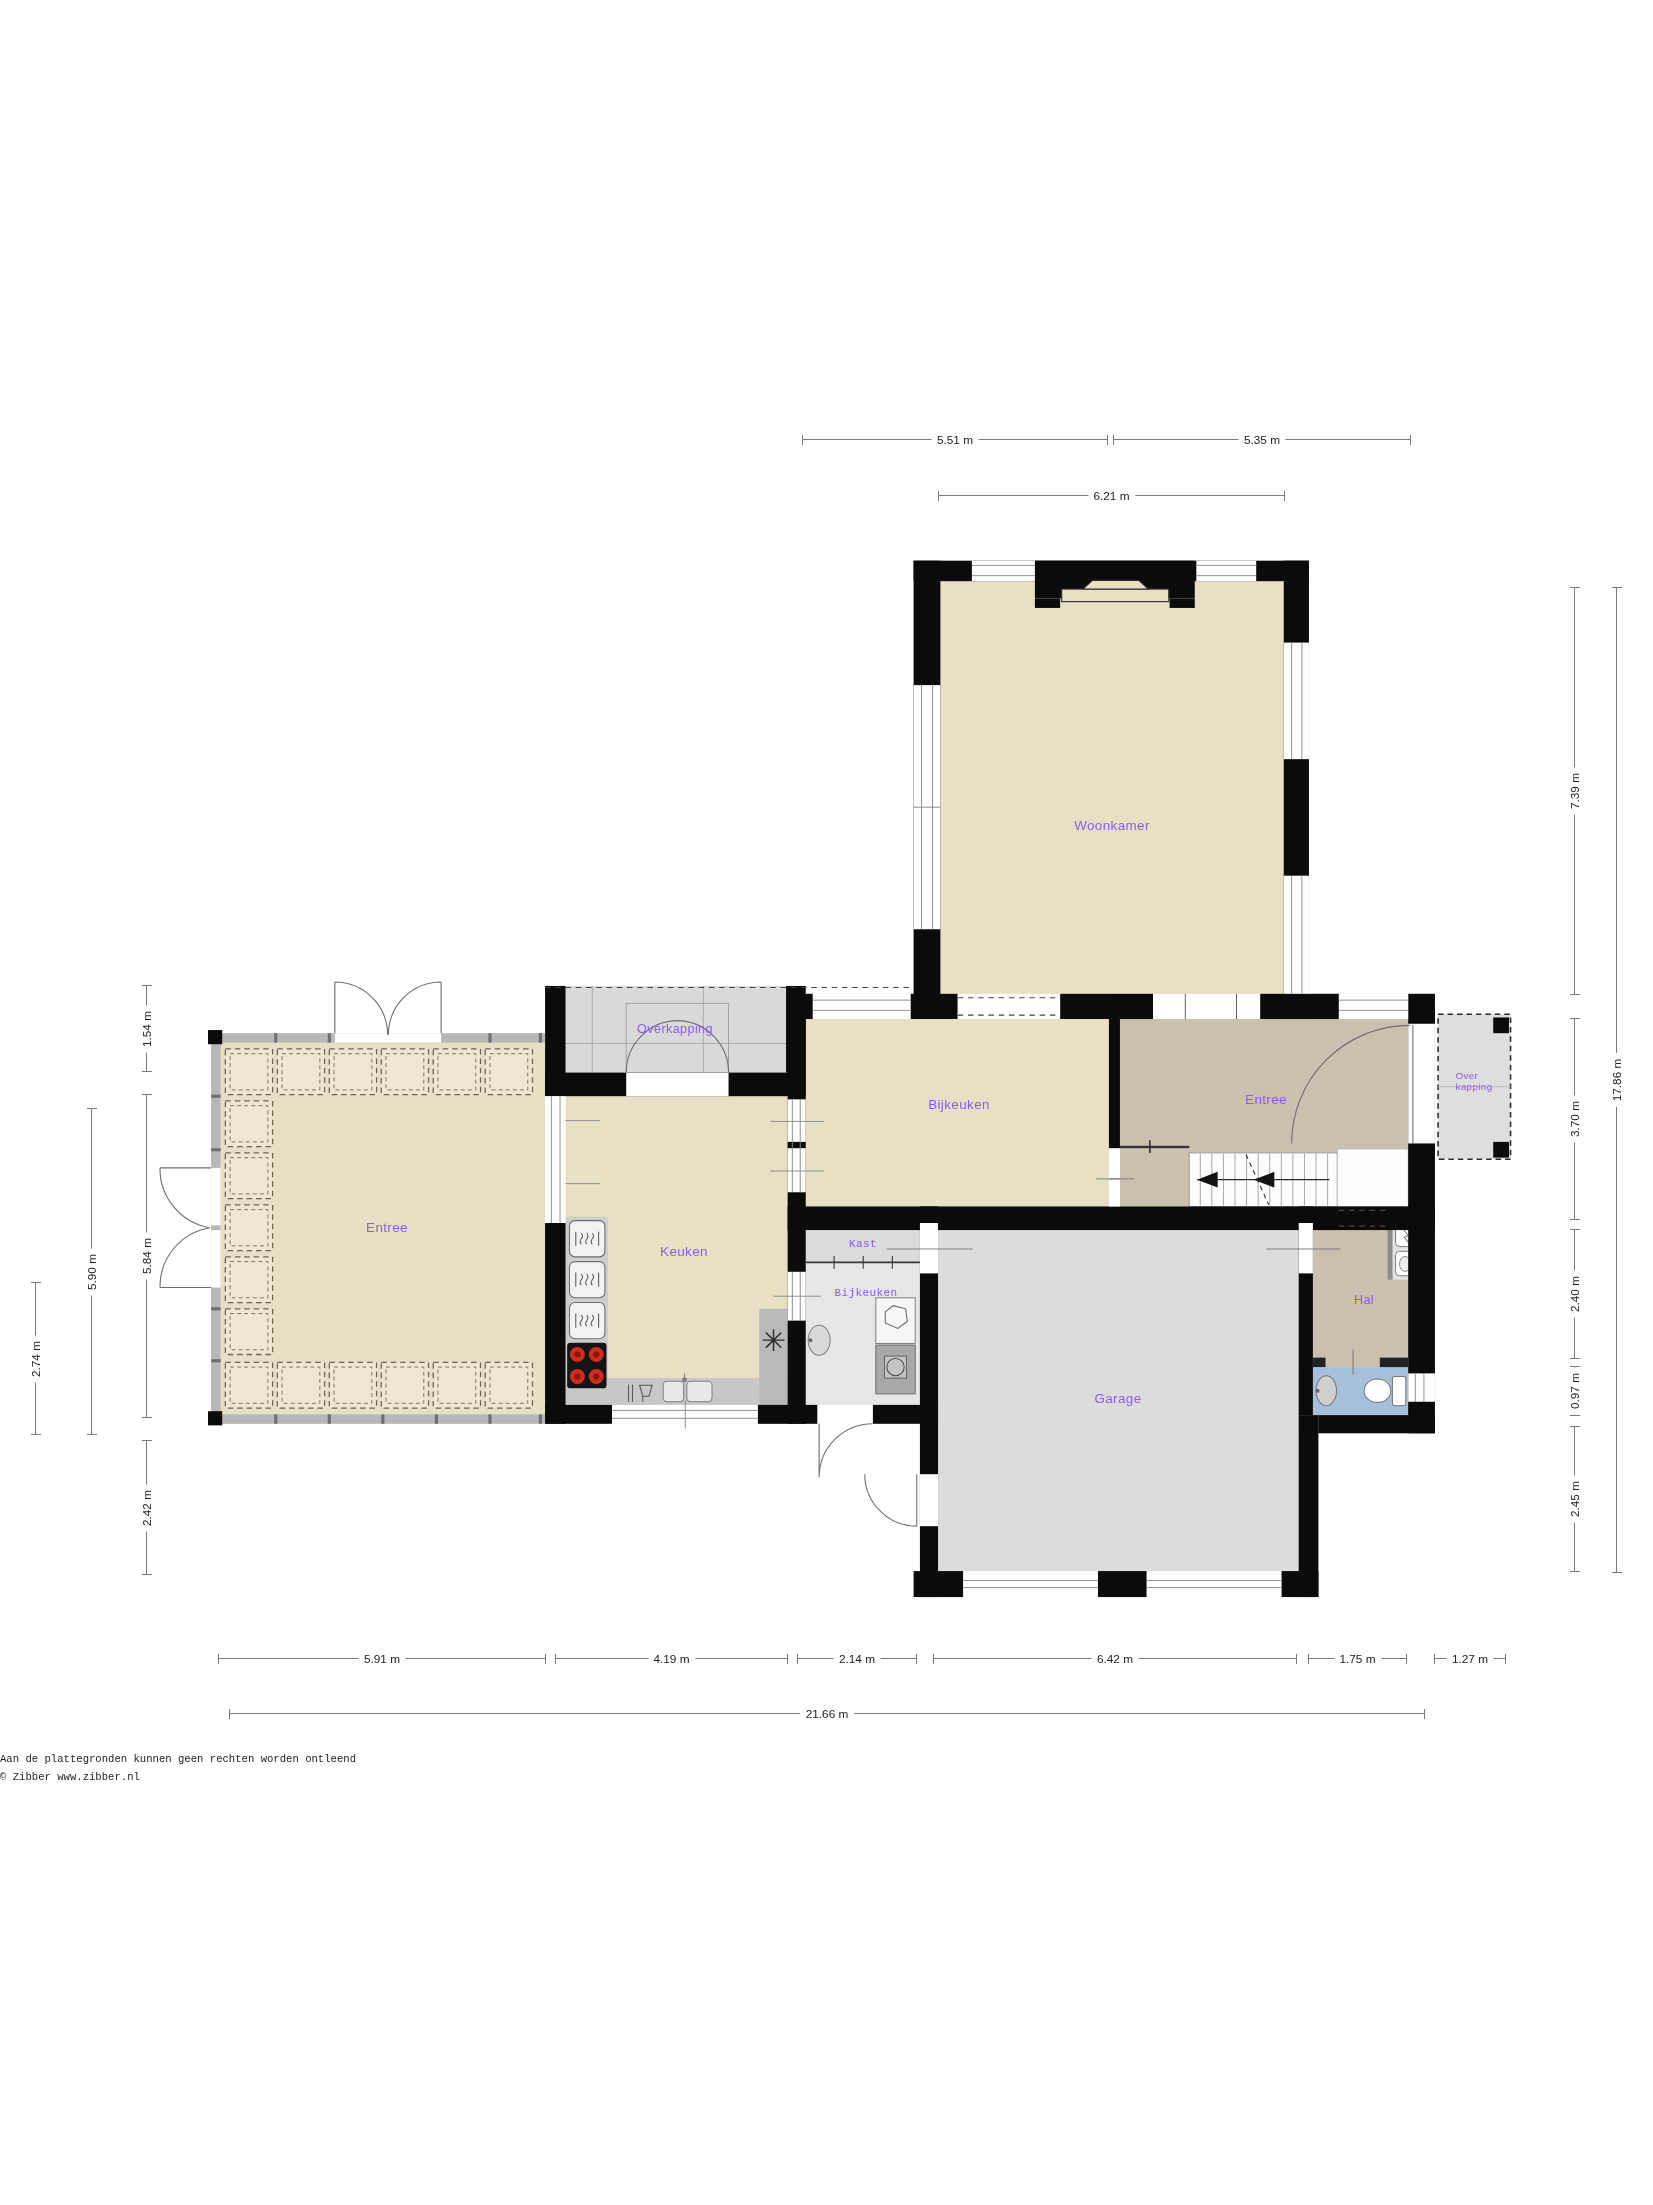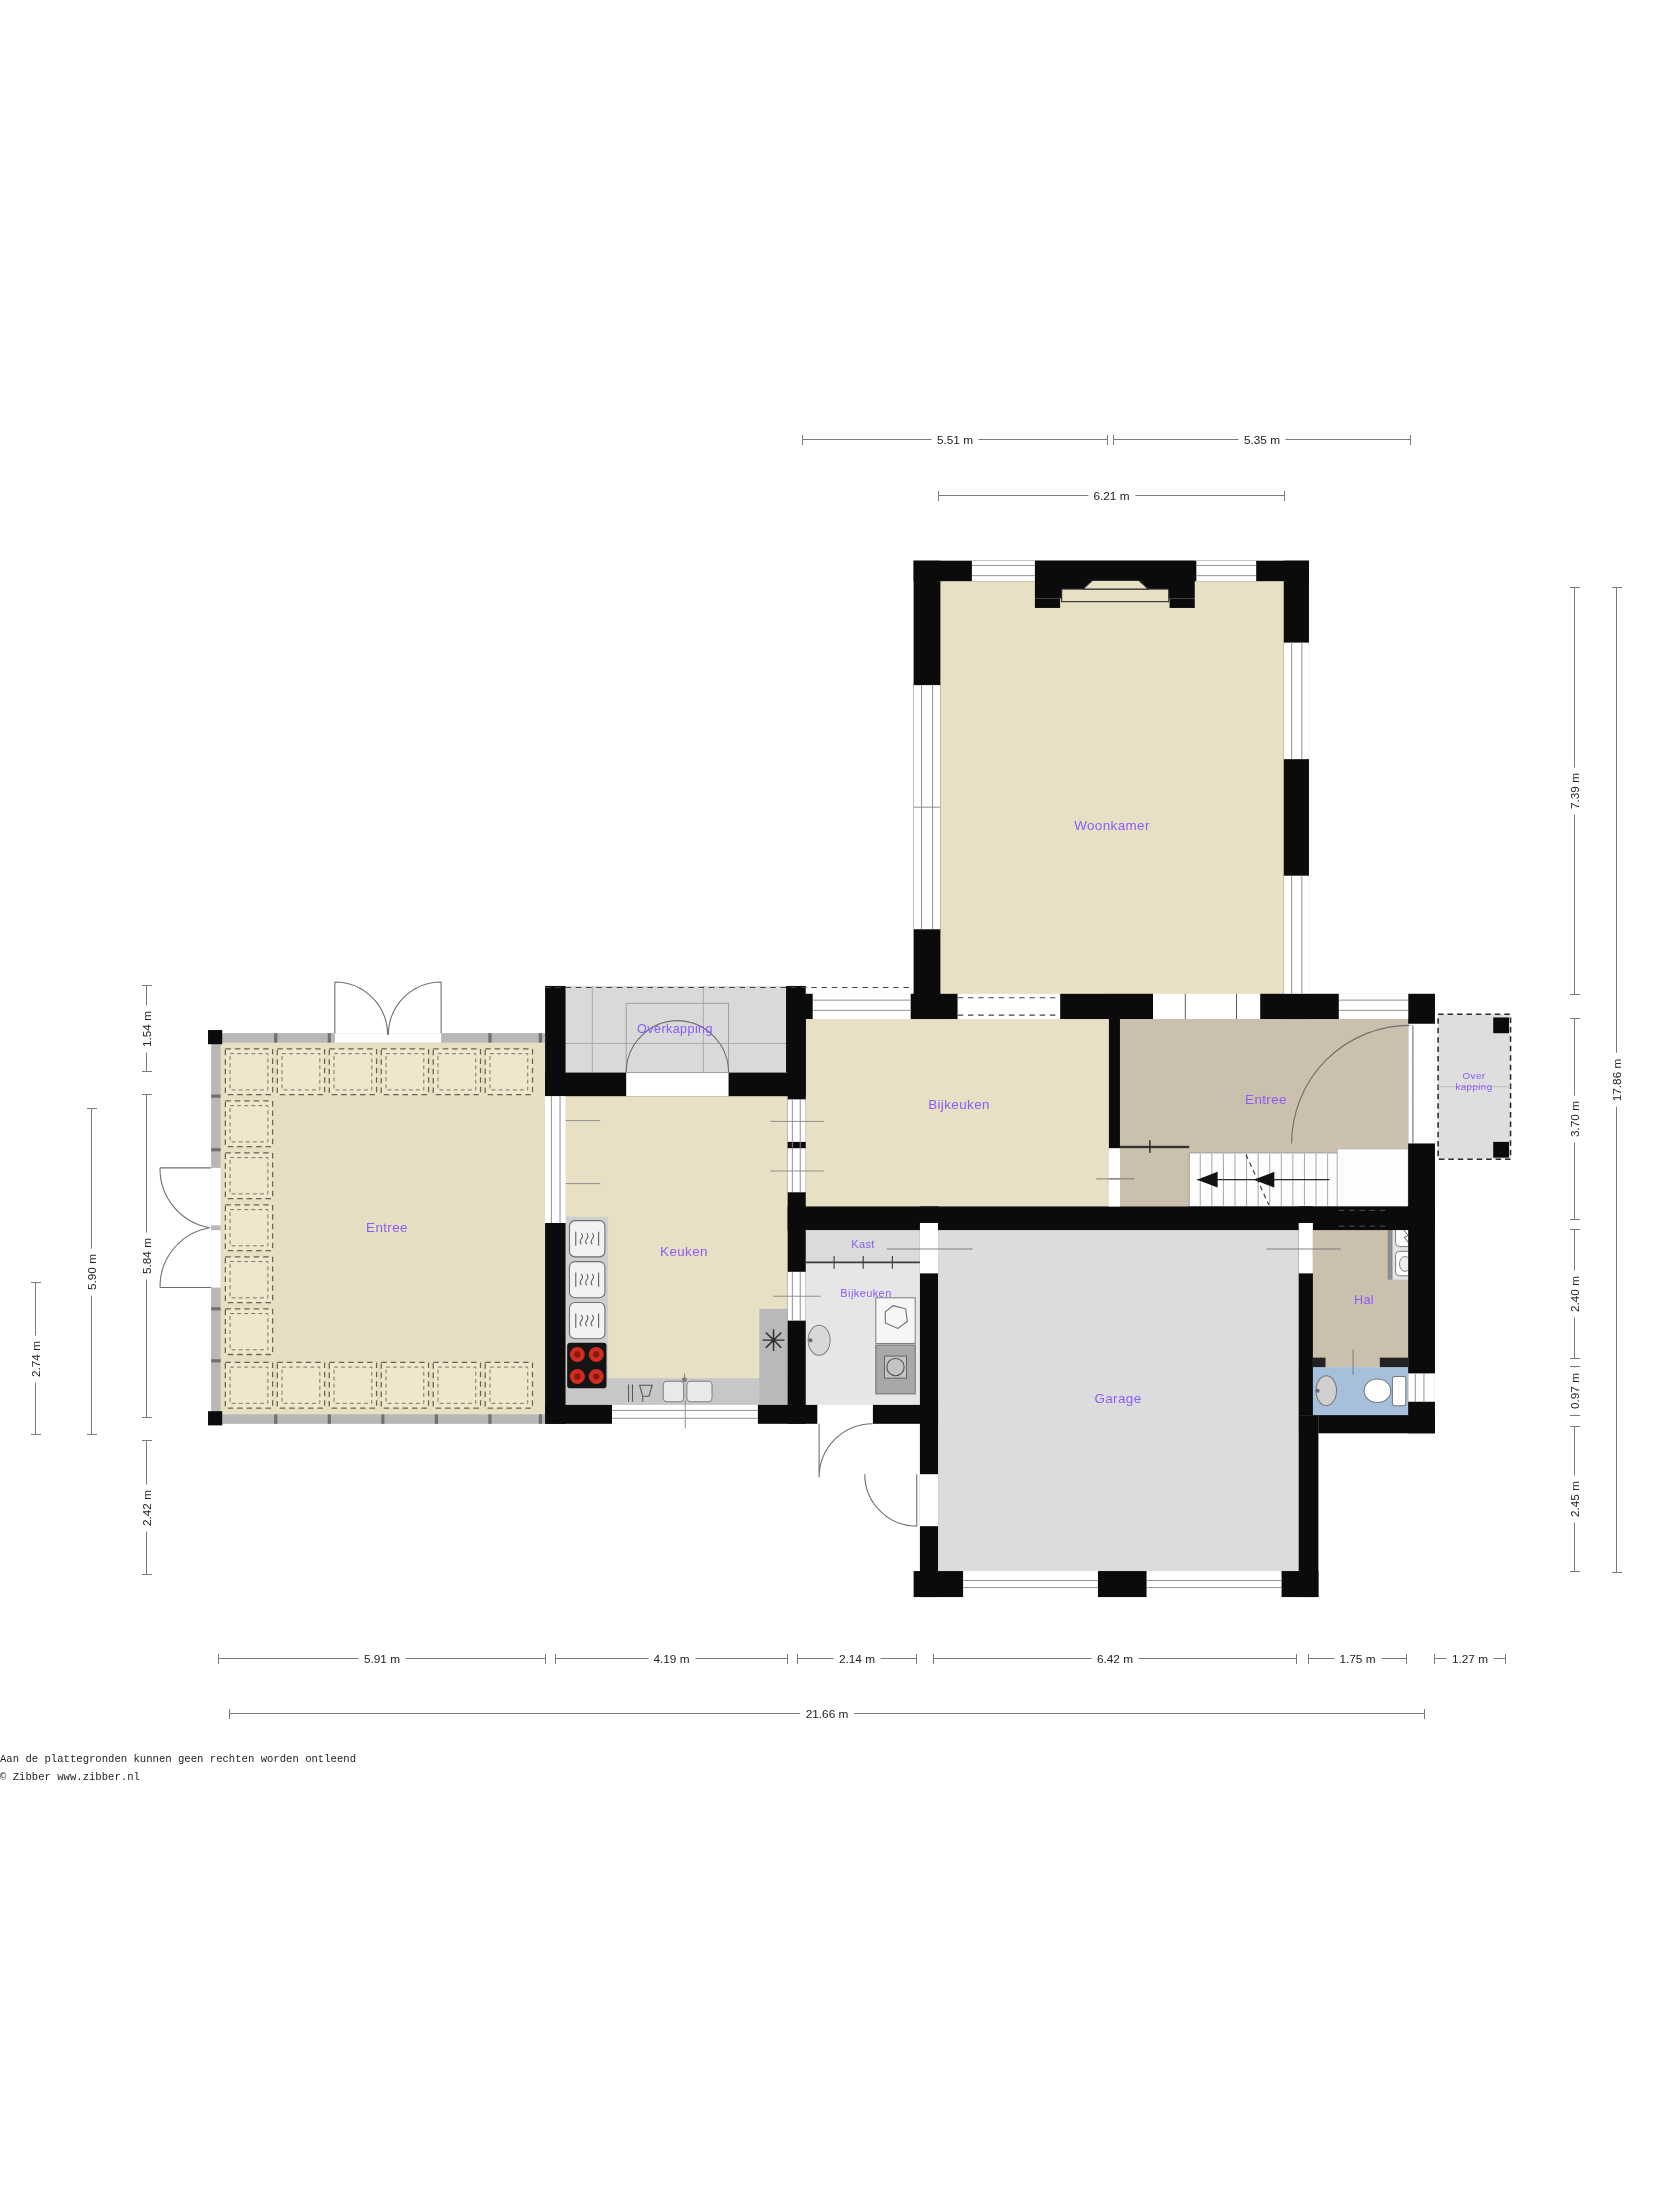--- a/index.html
+++ b/index.html
@@ -2,22 +2,22 @@
 <html style="font-size:12.6px"><head>
 <meta charset="utf-8">
 <title>Plattegrond</title>
 <style>
   html,body{margin:0;padding:0;background:#fff;}
   .canvas{position:relative;width:1654px;height:2205px;background:#fff;overflow:hidden;
           font-family:"Liberation Sans",sans-serif;}
   .canvas svg{position:absolute;left:0;top:0;}
   .rl{position:absolute;transform:translate(-50%,-50%);font-size:13.4px;color:#8b5cf6;
       white-space:nowrap;letter-spacing:0.4px;}
-  .rl.small{font-size:11px;}
-  .rl.tiny{font-size:9.8px;text-align:center;line-height:1.15;}
+  .rl.small{font-size:11px;font-family:Liberation Mono, monospace;}
+  .rl.tiny{font-size:9.8px;text-align:left;line-height:1.15;}
   
   .dh{position:absolute;height:0;border-top:1.1px solid #7a7a7a;}
   .dh::before,.dh::after{content:"";position:absolute;top:-4.7px;width:1.1px;height:9.5px;background:#7a7a7a;}
   .dh::before{left:-0.8px}.dh::after{right:-0.8px}
   .dh>span{position:absolute;left:50%;top:0;transform:translate(-50%,-52%);background:#fff;
            padding:0 5.5px;font-size:11.8px;color:#222;white-space:nowrap;}
   
   .dv{position:absolute;width:0;border-left:1.1px solid #7a7a7a;}
   .dv::before,.dv::after{content:"";position:absolute;left:-4.7px;height:1.1px;width:9.5px;background:#7a7a7a;}
   .dv::before{top:-0.8px}.dv::after{bottom:-0.8px}

